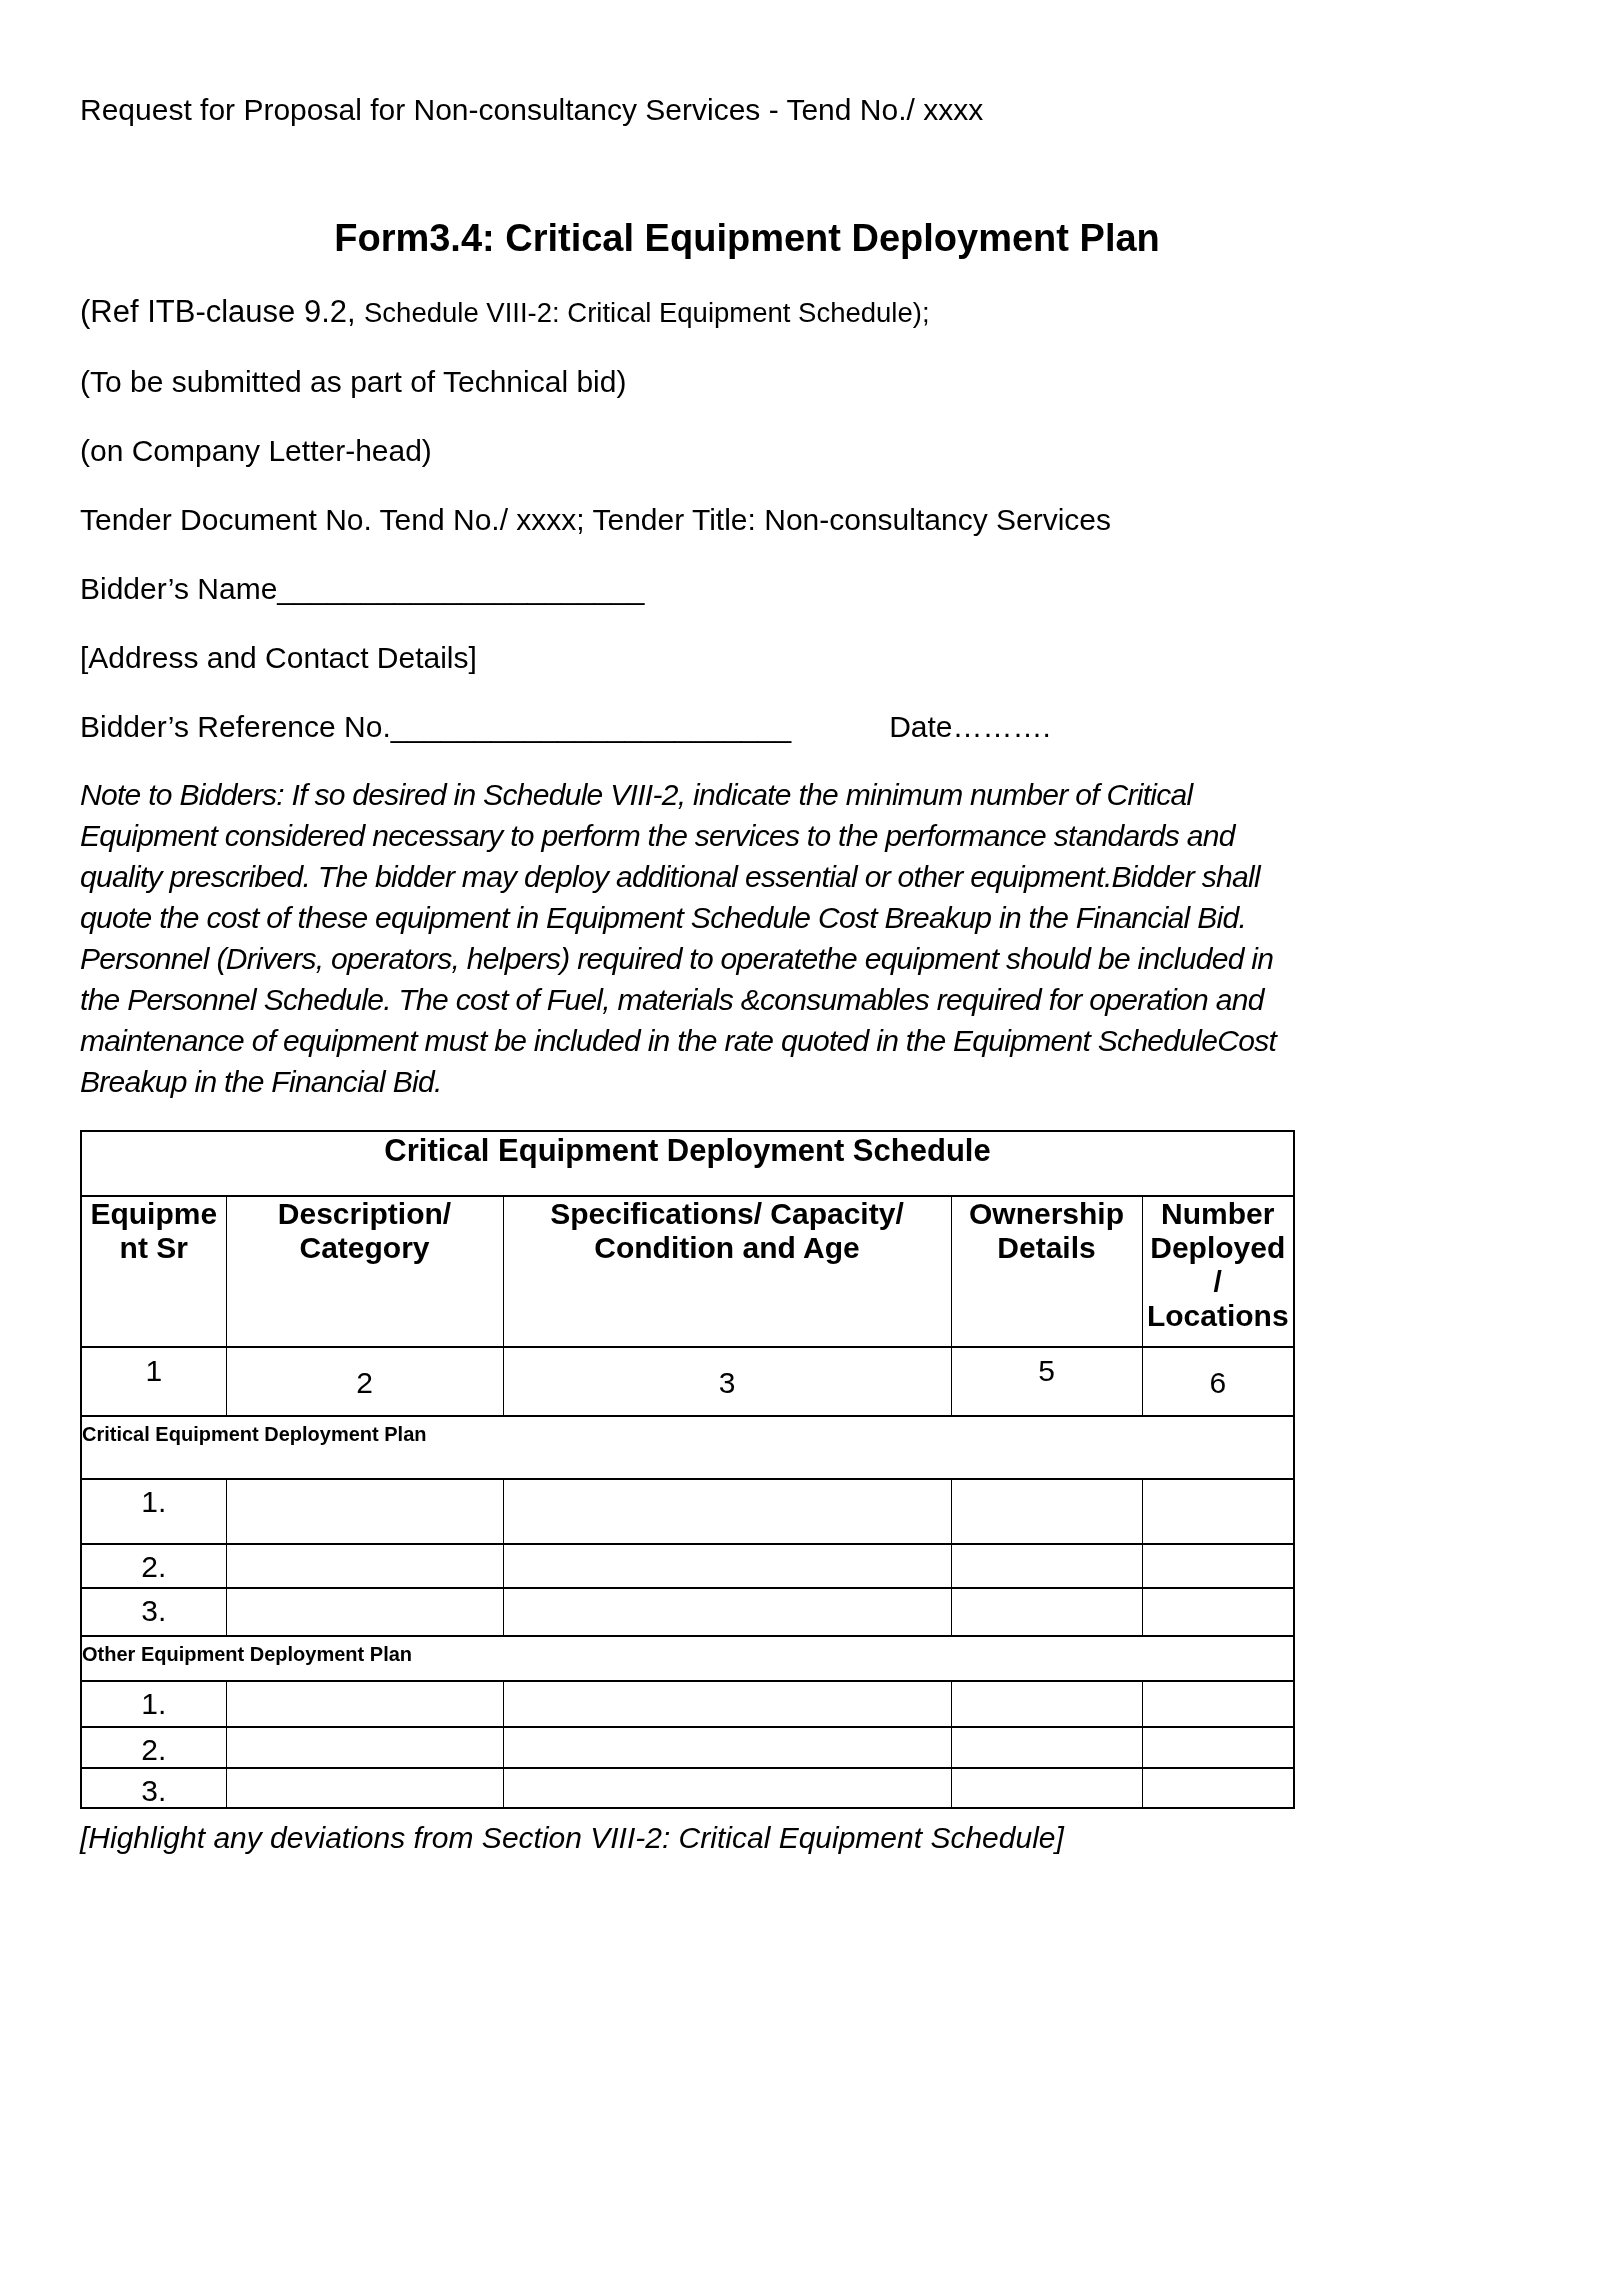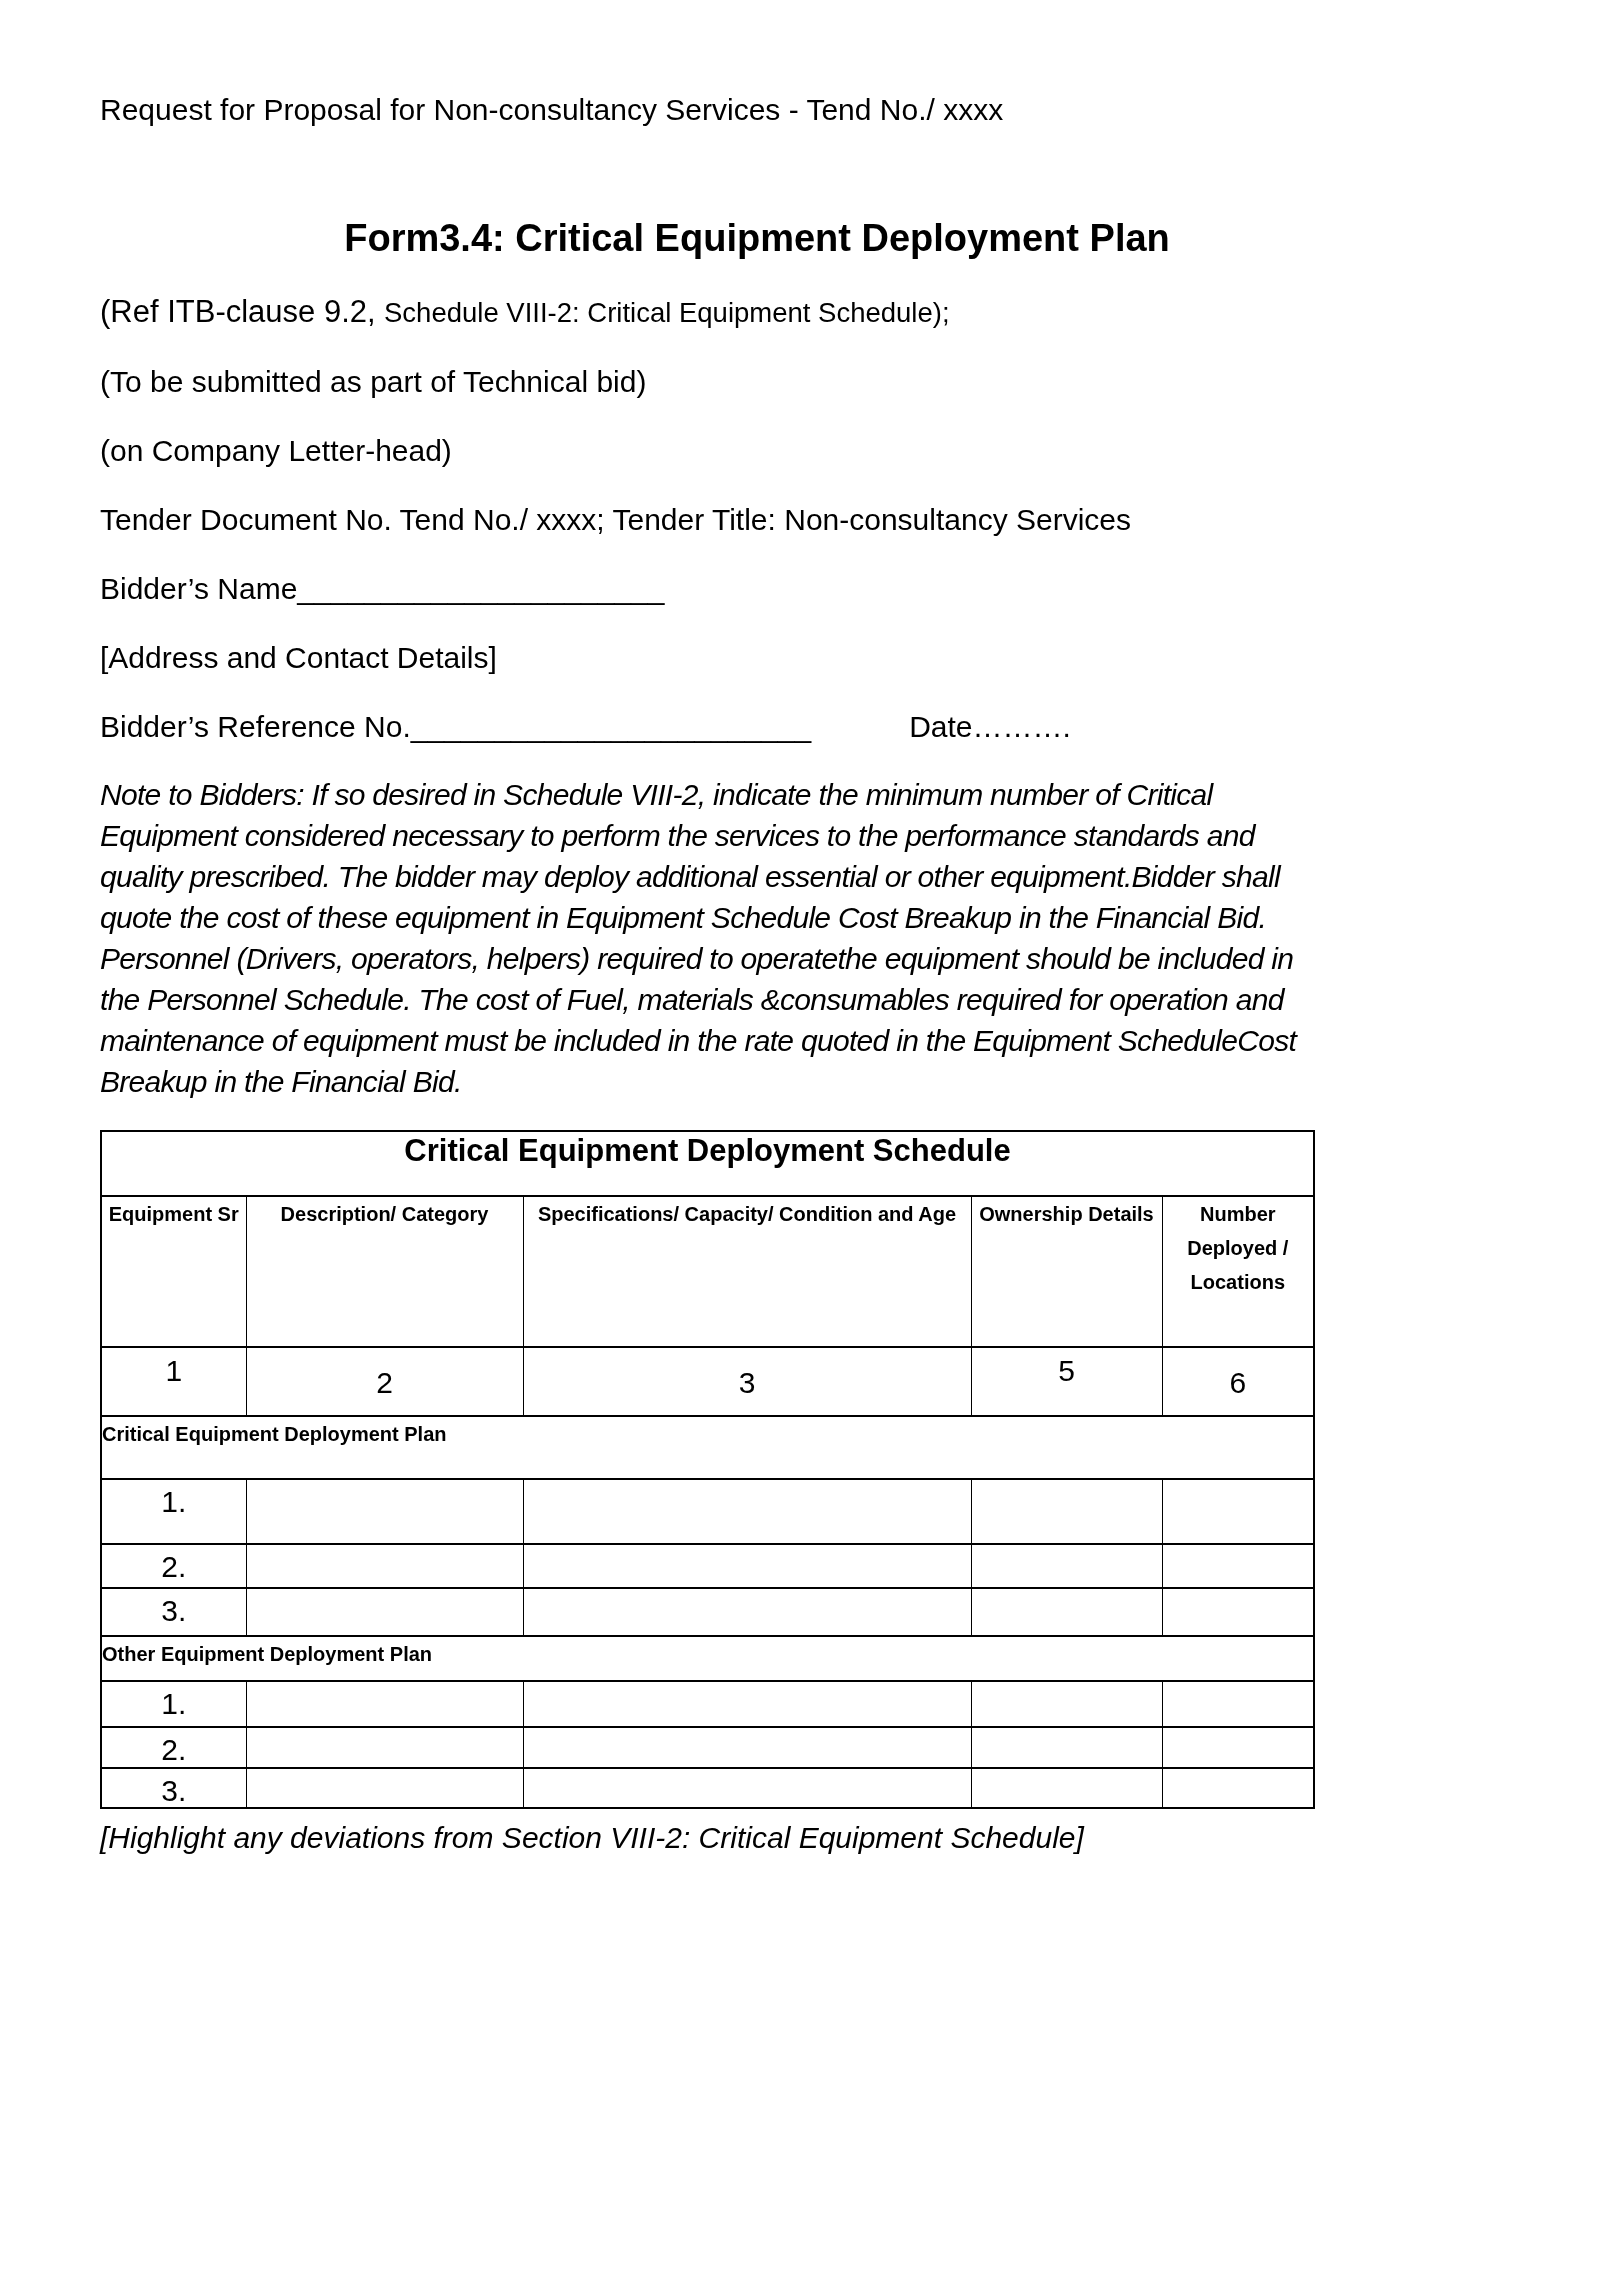--- a/index.html
+++ b/index.html
@@ -5,21 +5,21 @@
   html,body { margin:0; padding:0; background:#888; }
   .page {
     position:relative;
     width:1623px; height:2295px;
     background:#ffffff;
     color:#000;
     font-family:"Liberation Sans", sans-serif;
     overflow:hidden;
     margin:0 auto;
   }
-  .content { padding:92px 209px 0 100px; }
+  .content { padding:92px 209px 0 80px; }
 
   .doc-header { font-size:30px; line-height:35px; }
 
   .doc-title {
     margin:88px 0 0 0;
     font-size:38px; line-height:46px;
     font-weight:bold;
     text-align:center;
   }
 
@@ -55,21 +55,21 @@
   table.equip { border:2px solid #000; }
 
   .t-title td {
     text-align:center; font-weight:bold;
     font-size:31px; line-height:37px;
     padding-top:10.5px;
     margin-top:32px;
   }
   .t-head th {
     text-align:center; font-weight:bold;
-    font-size:20px; line-height:34px;
+    font-size:30px; line-height:34px;
     padding:9.2px 5.2px 0 5.2px;
     overflow-wrap:anywhere;
   }
   .t-nums td {
     text-align:center;
     font-size:30px; line-height:33px;
   }
   .t-nums td.hi { padding-top:6.5px; }
   .t-nums td.lo { padding-top:18.3px; }
   .t-sec td {

